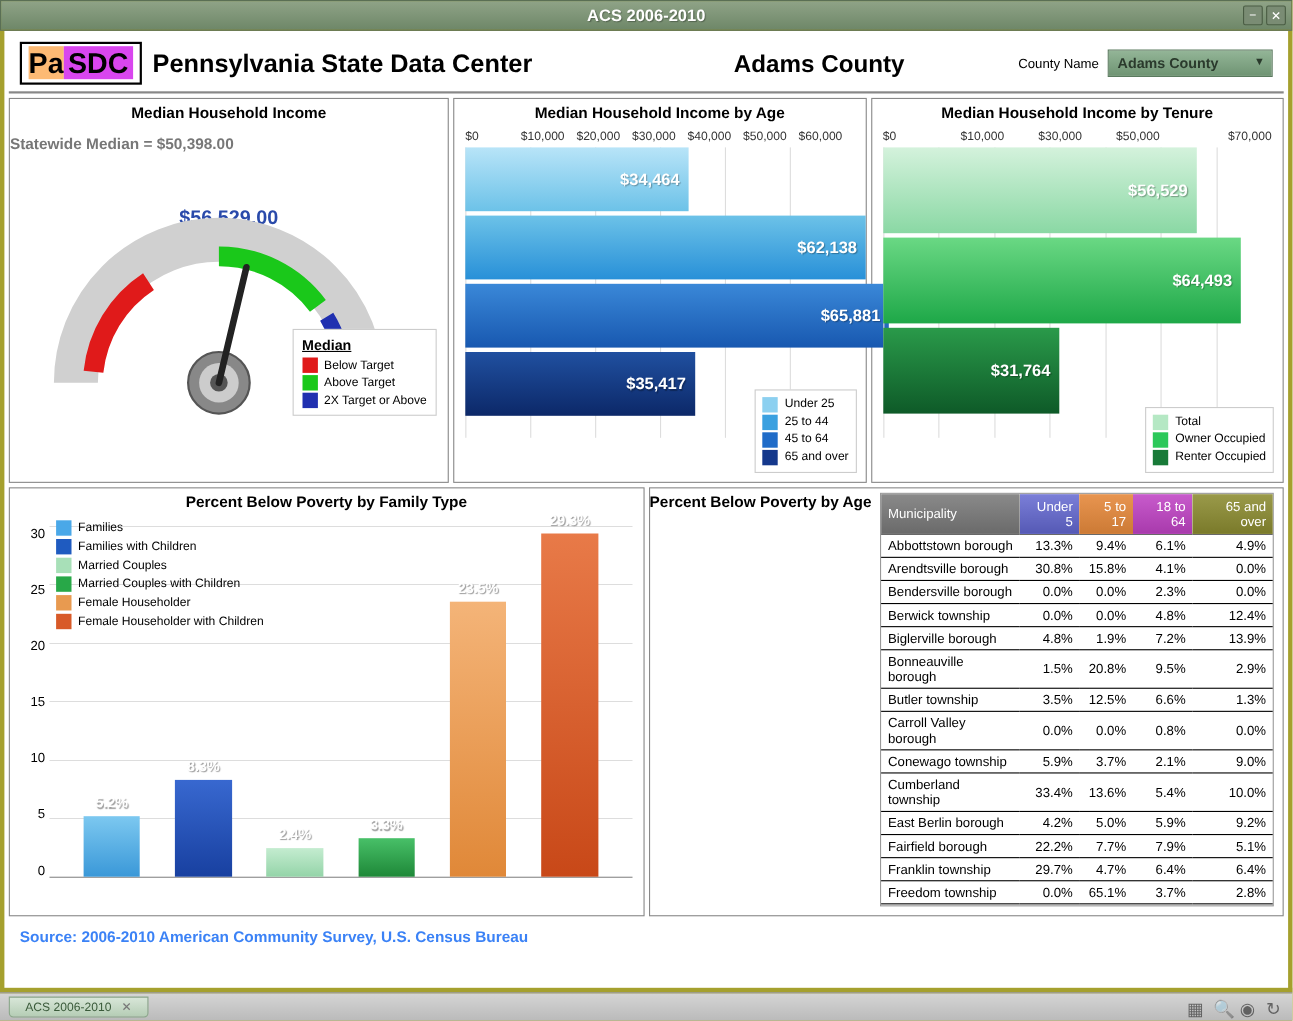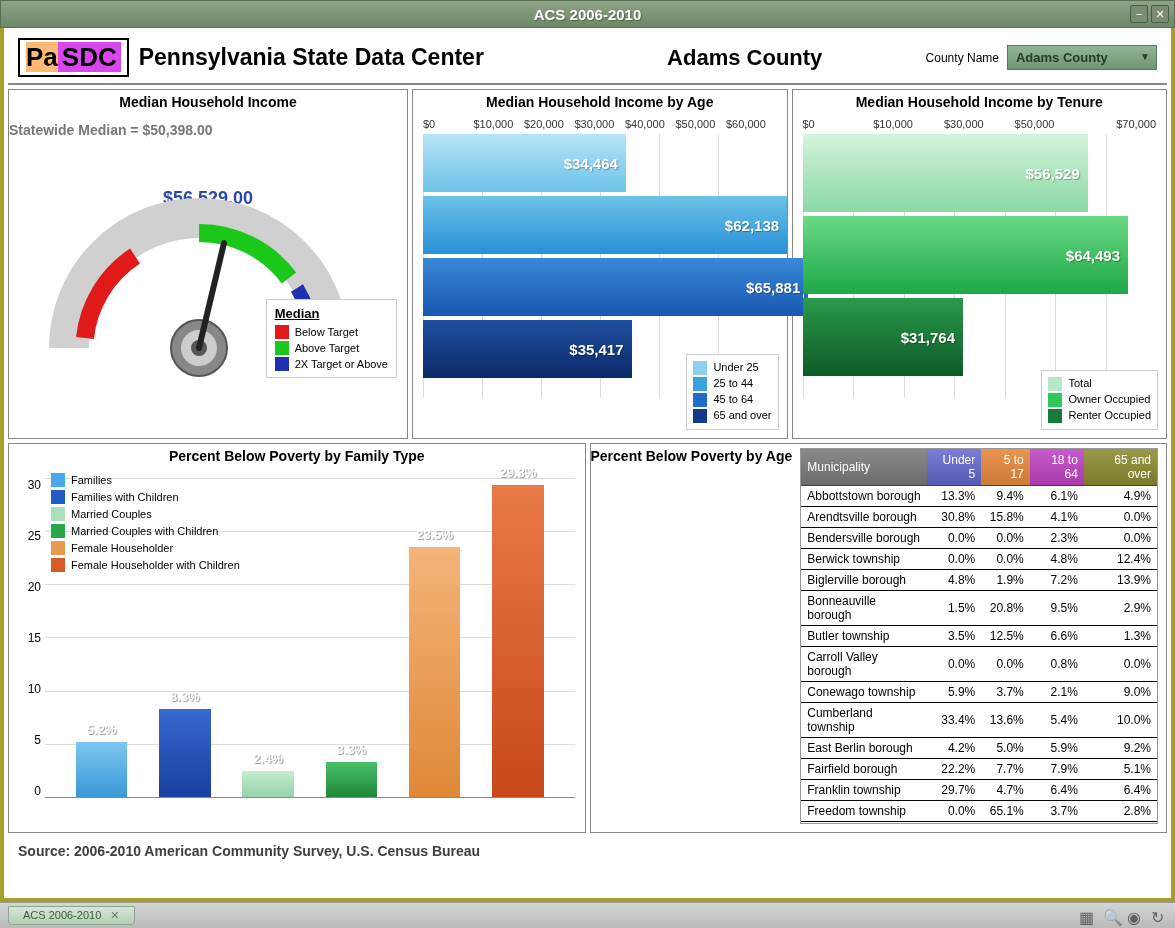--- a/index.html
+++ b/index.html
@@ -71,21 +71,21 @@
 .poverty-table thead th.c3 { background: linear-gradient(to bottom, #c85bcc, #a83aac); }
 .poverty-table thead th.c4 { background: linear-gradient(to bottom, #9a9a4a, #7a7a2a); }
 .poverty-table tbody td { padding: 3px 6px; border-bottom: 1px solid #000; text-align: right; }
 .poverty-table tbody td:first-child { text-align: left; }
 .summary-row td { background: #707070; color: #000000; font-weight: bold; }
 .summary-row td.c1 { background: #5559b5; }
 .summary-row td.c2 { background: #cc7a35; }
 .summary-row td.c3 { background: #a83aac; }
 .summary-row td.c4 { background: #7a7a2a; }
 
-.source-text { padding: 10px; font-size: 14px; font-weight: bold; color: #404040; }
+.source-text { padding: 10px; font-size: 14px; font-weight: bold; color: #3b82f6; }
 
 .bottom-tabs { height: 26px; background: linear-gradient(to bottom, #d5d5d5, #bababa); display: flex; align-items: center; padding: 0 8px; border-top: 1px solid #999; }
 .bottom-tab { background: linear-gradient(to bottom, #d8e6d8, #b5cdb5); border: 1px solid #8aa88a; padding: 2px 14px; font-size: 11px; font-weight: normal; color: #3a5a3a; border-radius: 0 0 4px 4px; position: relative; cursor: pointer; }
 .bottom-tab .close { margin-left: 6px; color: #777; }
 .bottom-icons { margin-left: auto; display: flex; gap: 8px; align-items: center; }
 .bottom-icons span { width: 16px; height: 16px; opacity: 0.5; }
 
 
 .table-wrap::-webkit-scrollbar { width: 16px; }
 .table-wrap::-webkit-scrollbar-track { background: #e8e8e8; border: 1px solid #bbb; }

